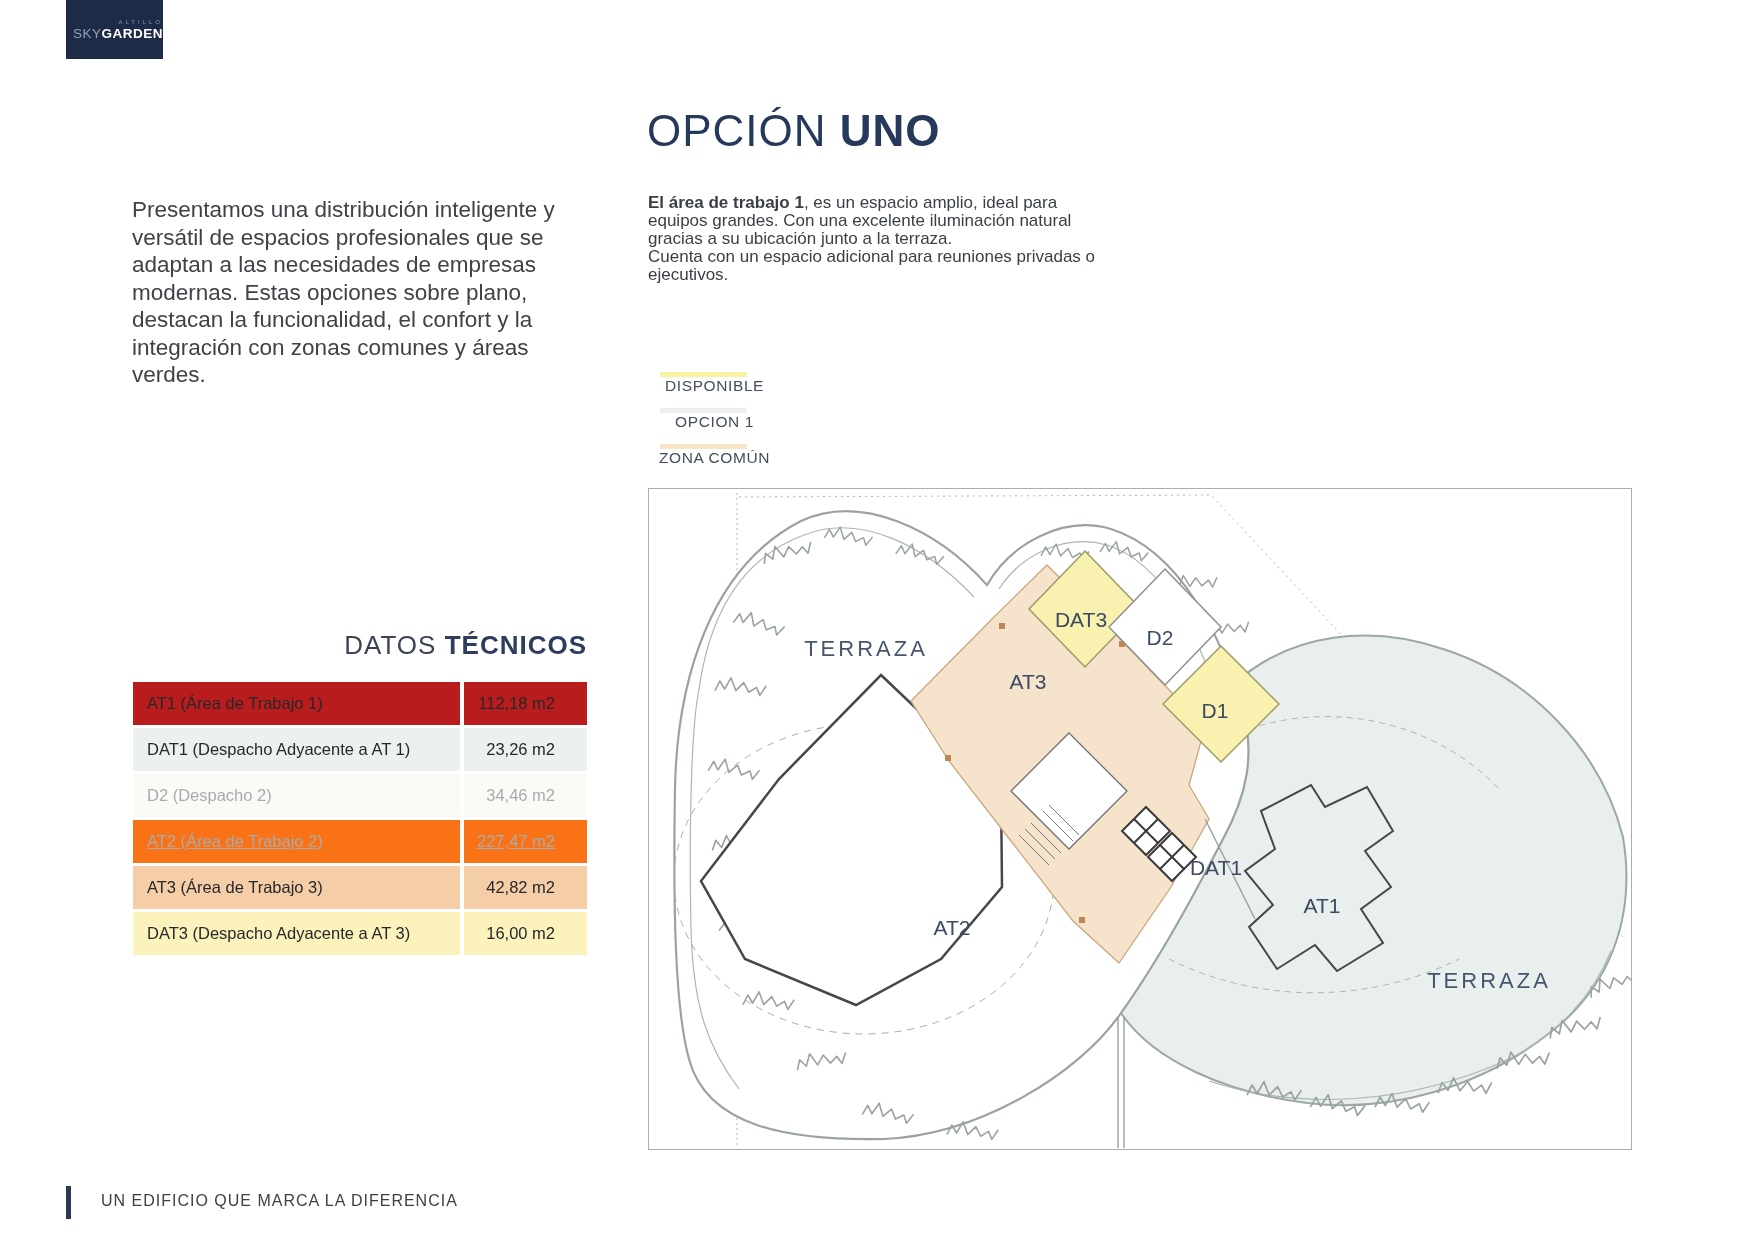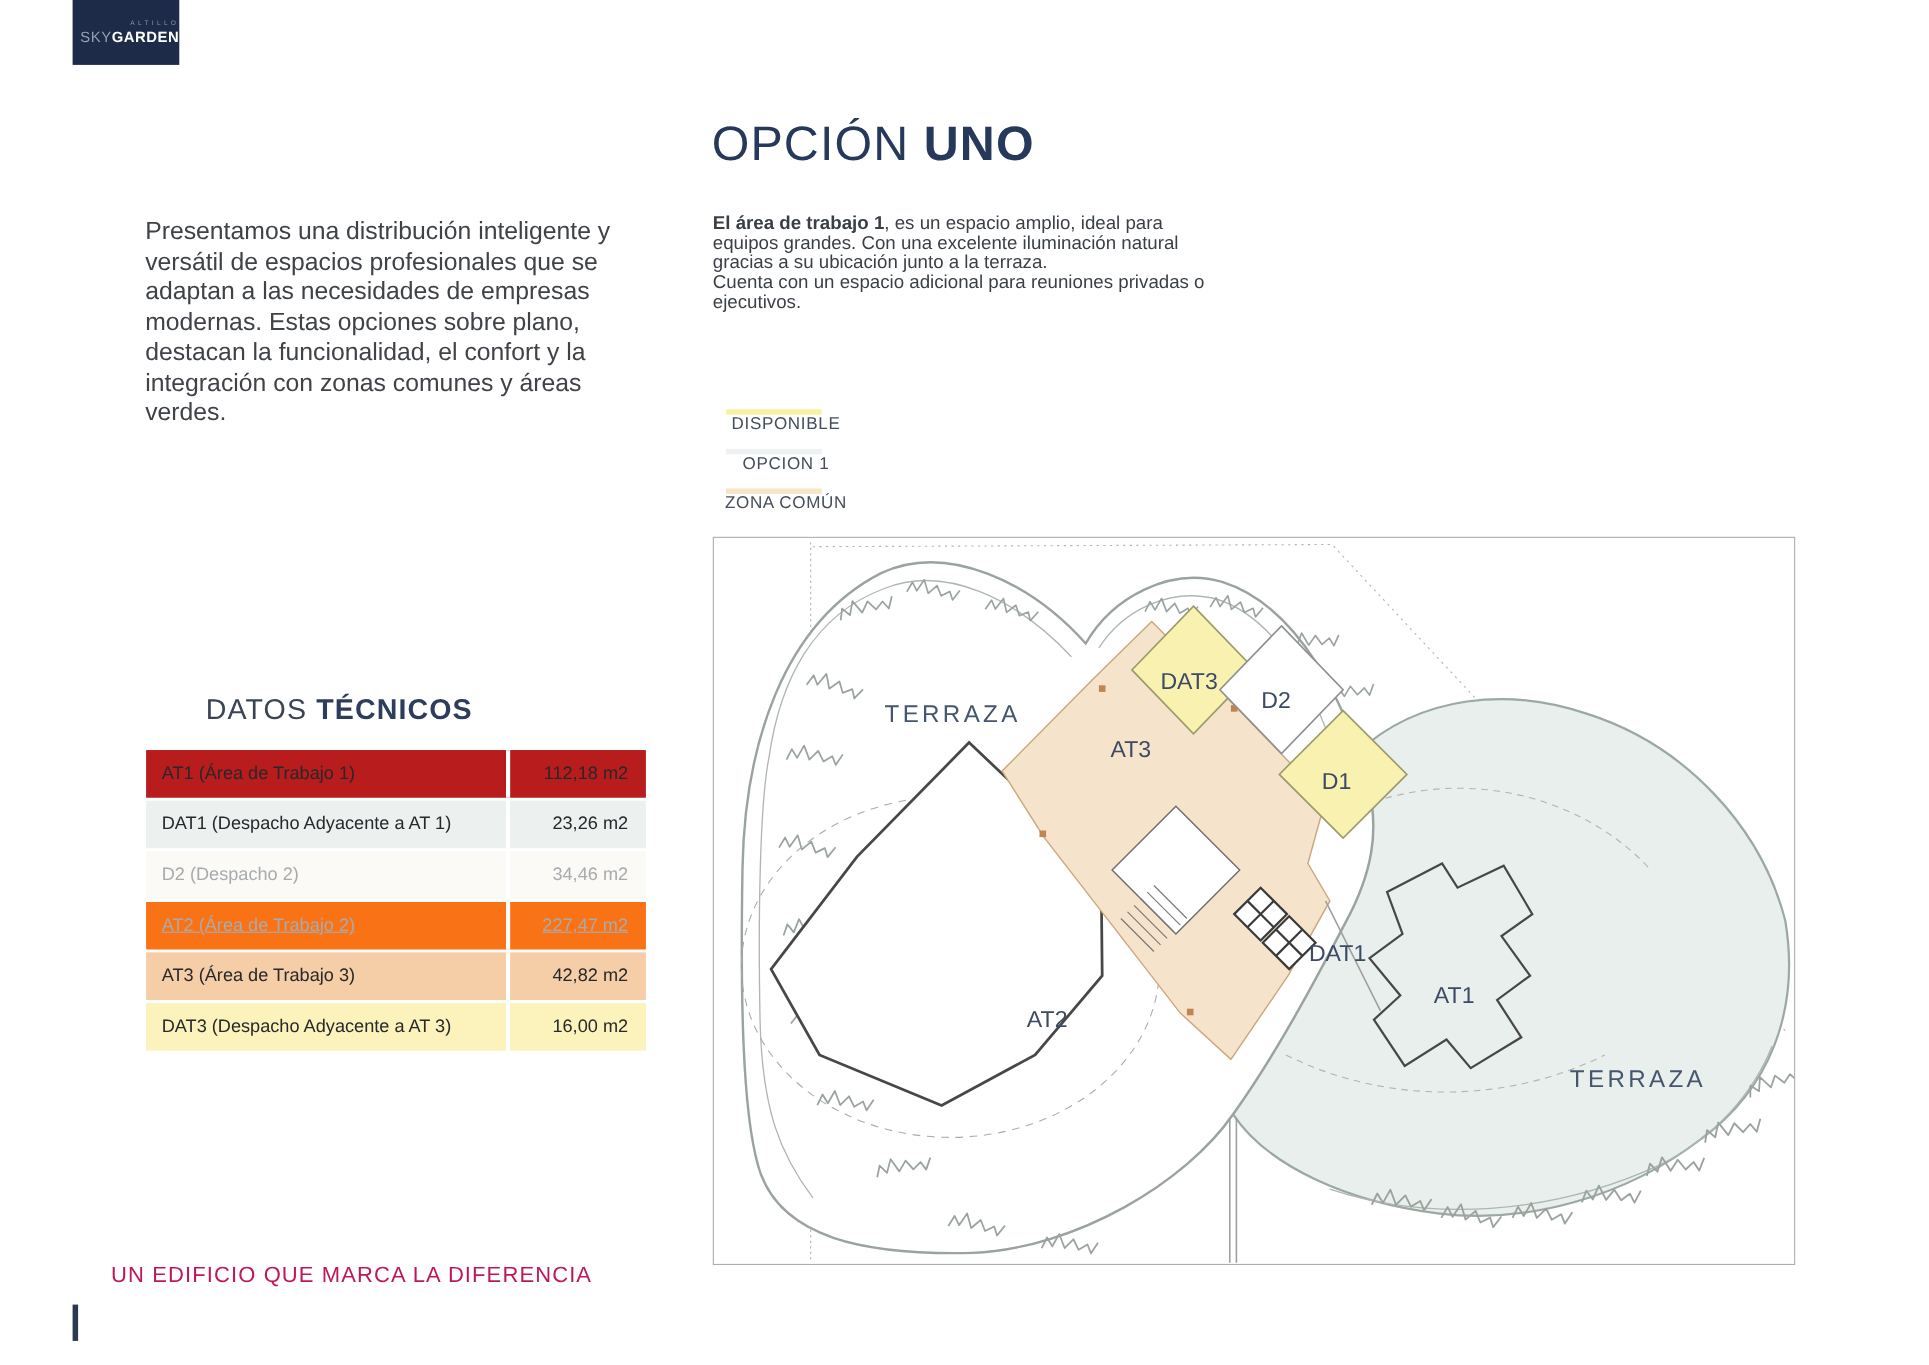--- a/index.html
+++ b/index.html
@@ -26,43 +26,43 @@
   .opt-desc p{margin:0;}
   .opt-desc .bd{font-weight:700;}
 
   
   .legend{position:absolute;left:637px;top:372px;}
   .legend-row{display:flex;align-items:center;height:23px;margin-bottom:13px;flex-direction:column;}
   .legend-swatch{width:87px;height:22px;}
   .legend-label{margin-left:22px;font-size:15.5px;letter-spacing:.6px;color:#454E5C;}
 
   
-  .datos-title{position:absolute;left:187px;top:630px;width:400px;font-size:26px;
+  .datos-title{position:absolute;left:187px;top:630px;width:400px;text-align:right;font-size:26px;
                color:#2E3D5C;letter-spacing:1px;white-space:nowrap;}
   .datos-title .lt{font-weight:300;color:#3C4454;}
   .datos-title .bd{font-weight:700;}
   .table{position:absolute;left:133px;top:682px;width:454px;}
   .trow{display:flex;height:43px;margin-bottom:3px;}
   .tcell-label{width:313px;display:flex;align-items:center;padding-left:14px;font-size:16.5px;}
   .tgap{width:4px;background:#ffffff;}
-  .tcell-value{flex:1;display:flex;align-items:center;justify-content:flex-end;padding-right:16px;
+  .tcell-value{flex:1;display:flex;align-items:center;justify-content:flex-end;padding-right:32px;
                font-size:16.5px;}
   .trow .tcell-label,.trow .tcell-value{background:inherit;}
 
   
   .plan{position:absolute;left:648px;top:488px;width:982px;height:660px;border:1px solid #ADADAD;
         background:#ffffff;}
   .plan svg{position:absolute;left:0;top:0;}
   .room-label{position:absolute;transform:translate(-50%,-50%);font-size:21px;color:#3C4A63;
               white-space:nowrap;}
   .room-label.zone{font-size:22px;letter-spacing:3px;color:#46566E;}
 
   
   .footer-bar{position:absolute;left:66px;top:1186px;width:5px;height:33px;background:#2A3852;}
-  .footer-text{position:absolute;left:101px;top:1148px;font-size:20px;letter-spacing:1px;color:#be185d;
+  .footer-text{position:absolute;left:101px;top:1192px;font-size:16px;letter-spacing:1px;color:#404040;
                white-space:nowrap;}
 </style>
 </head>
 <body>
 
 <div id="canvas">
 
   <div class="logo">
     <span class="sub">ALTILLO</span>
     <div class="brand">

